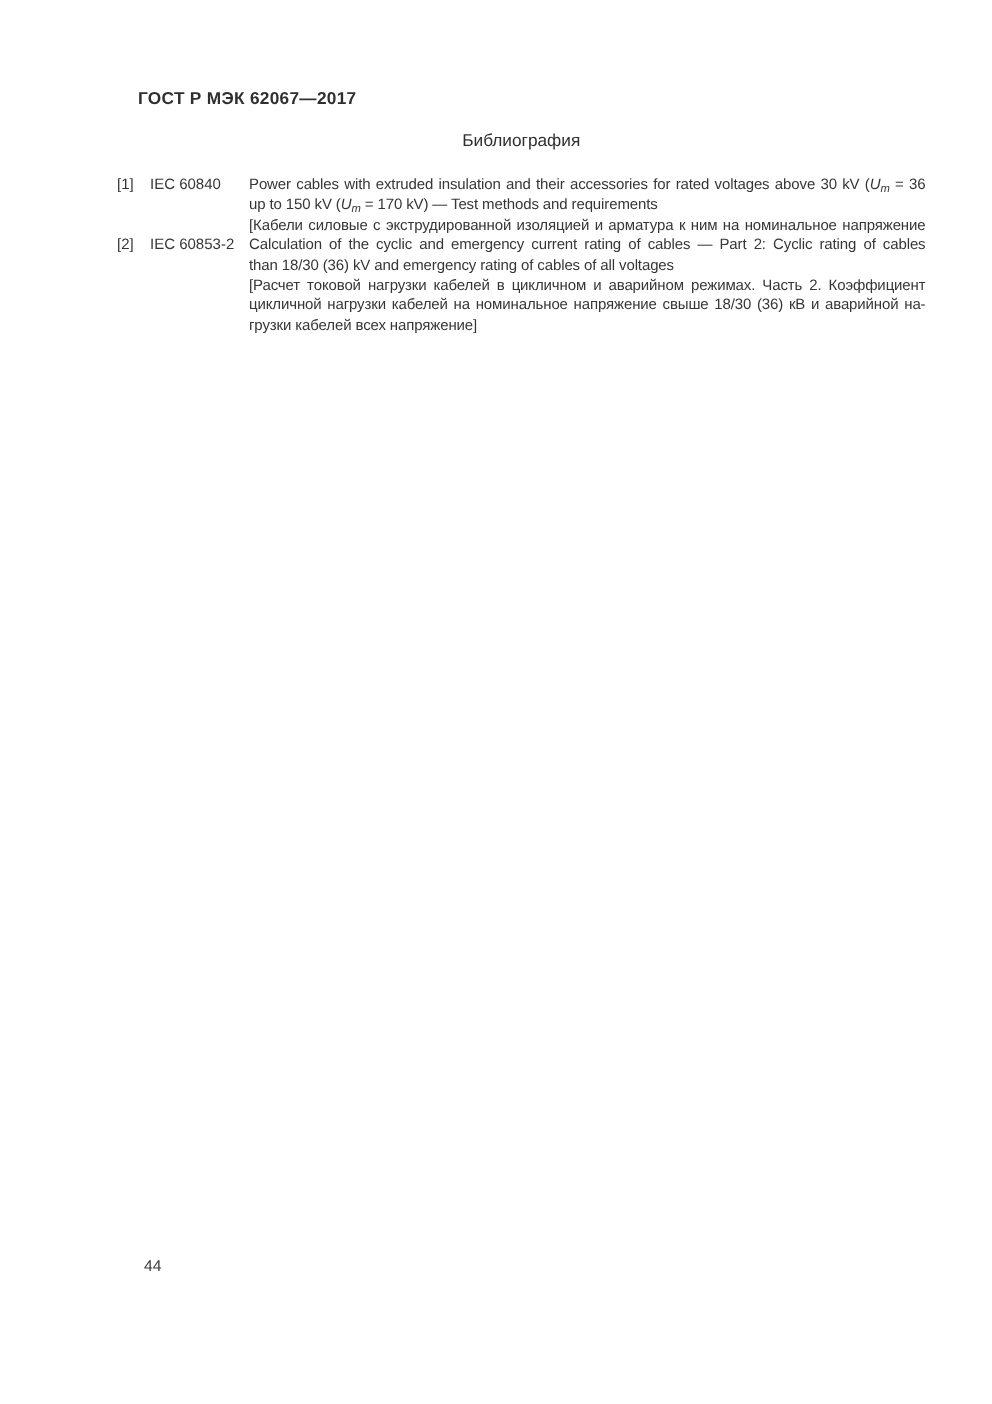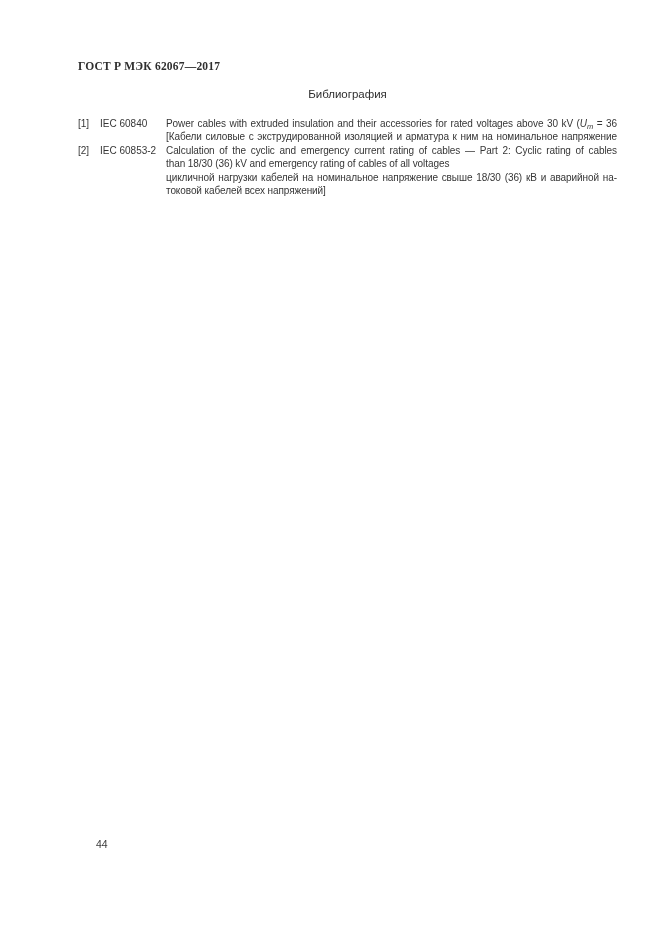--- a/index.html
+++ b/index.html
@@ -10,28 +10,27 @@
     width: 661px;
     height: 936px;
     position: relative;
     background: #ffffff;
     font-family: "Liberation Sans", sans-serif;
     color: #363636;
     overflow: hidden;
   }
   .doc-header {
     position: absolute;
-    left: 78px;
+    left: 92px;
     top: 60px;
     font-size: 11.5px;
     font-weight: bold;
     letter-spacing: 0.2px;
     color: #2f2f2f;
     white-space: nowrap;
-    font-family: Liberation Serif, serif;
   }
   .section-title {
     position: absolute;
     left: 78px;
     top: 88px;
     width: 539px;
     text-align: center;
     font-size: 11.5px;
     font-weight: normal;
     color: #2f2f2f;
@@ -92,30 +91,32 @@
 
 <div class="section-title">Библиография</div>
 
 <div class="refs">
 
   <div class="ref">
     <div class="ref-num">[1]</div>
     <div class="ref-des">IEC 60840</div>
     <div class="ref-text">
       <div class="line j"><span>Power cables with extruded insulation and their accessories for rated voltages above 30 kV (</span><span class="run-var">U</span><span class="run-sub">m</span><span> = 36 kV)</span></div>
+      <div class="line l"><span>up to 150 kV (</span><span class="run-var">U</span><span class="run-sub">m</span><span> = 170 kV) — Test methods and requirements</span></div>
       <div class="line j"><span>[Кабели силовые с экструдированной изоляцией и арматура к ним на номинальное напряжение</span></div>
     </div>
   </div>
 
   <div class="ref">
     <div class="ref-num">[2]</div>
     <div class="ref-des">IEC 60853-2</div>
     <div class="ref-text">
       <div class="line j"><span>Calculation of the cyclic and emergency current rating of cables — Part 2: Cyclic rating of cables greater</span></div>
       <div class="line l"><span>than 18/30 (36) kV and emergency rating of cables of all voltages</span></div>
+      <div class="line j"><span>[Расчет токовой нагрузки кабелей в цикличном и аварийном режимах. Часть 2. Коэффициент</span></div>
       <div class="line j"><span>цикличной нагрузки кабелей на номинальное напряжение свыше 18/30 (36) кВ и аварийной на-</span></div>
-      <div class="line l"><span>токовой кабелей всех напряжений]</span></div>
+      <div class="line l"><span>грузки кабелей всех напряжение]</span></div>
     </div>
   </div>
 
 </div>
 
 <div class="page-number">44</div>
 
 </body></html>

